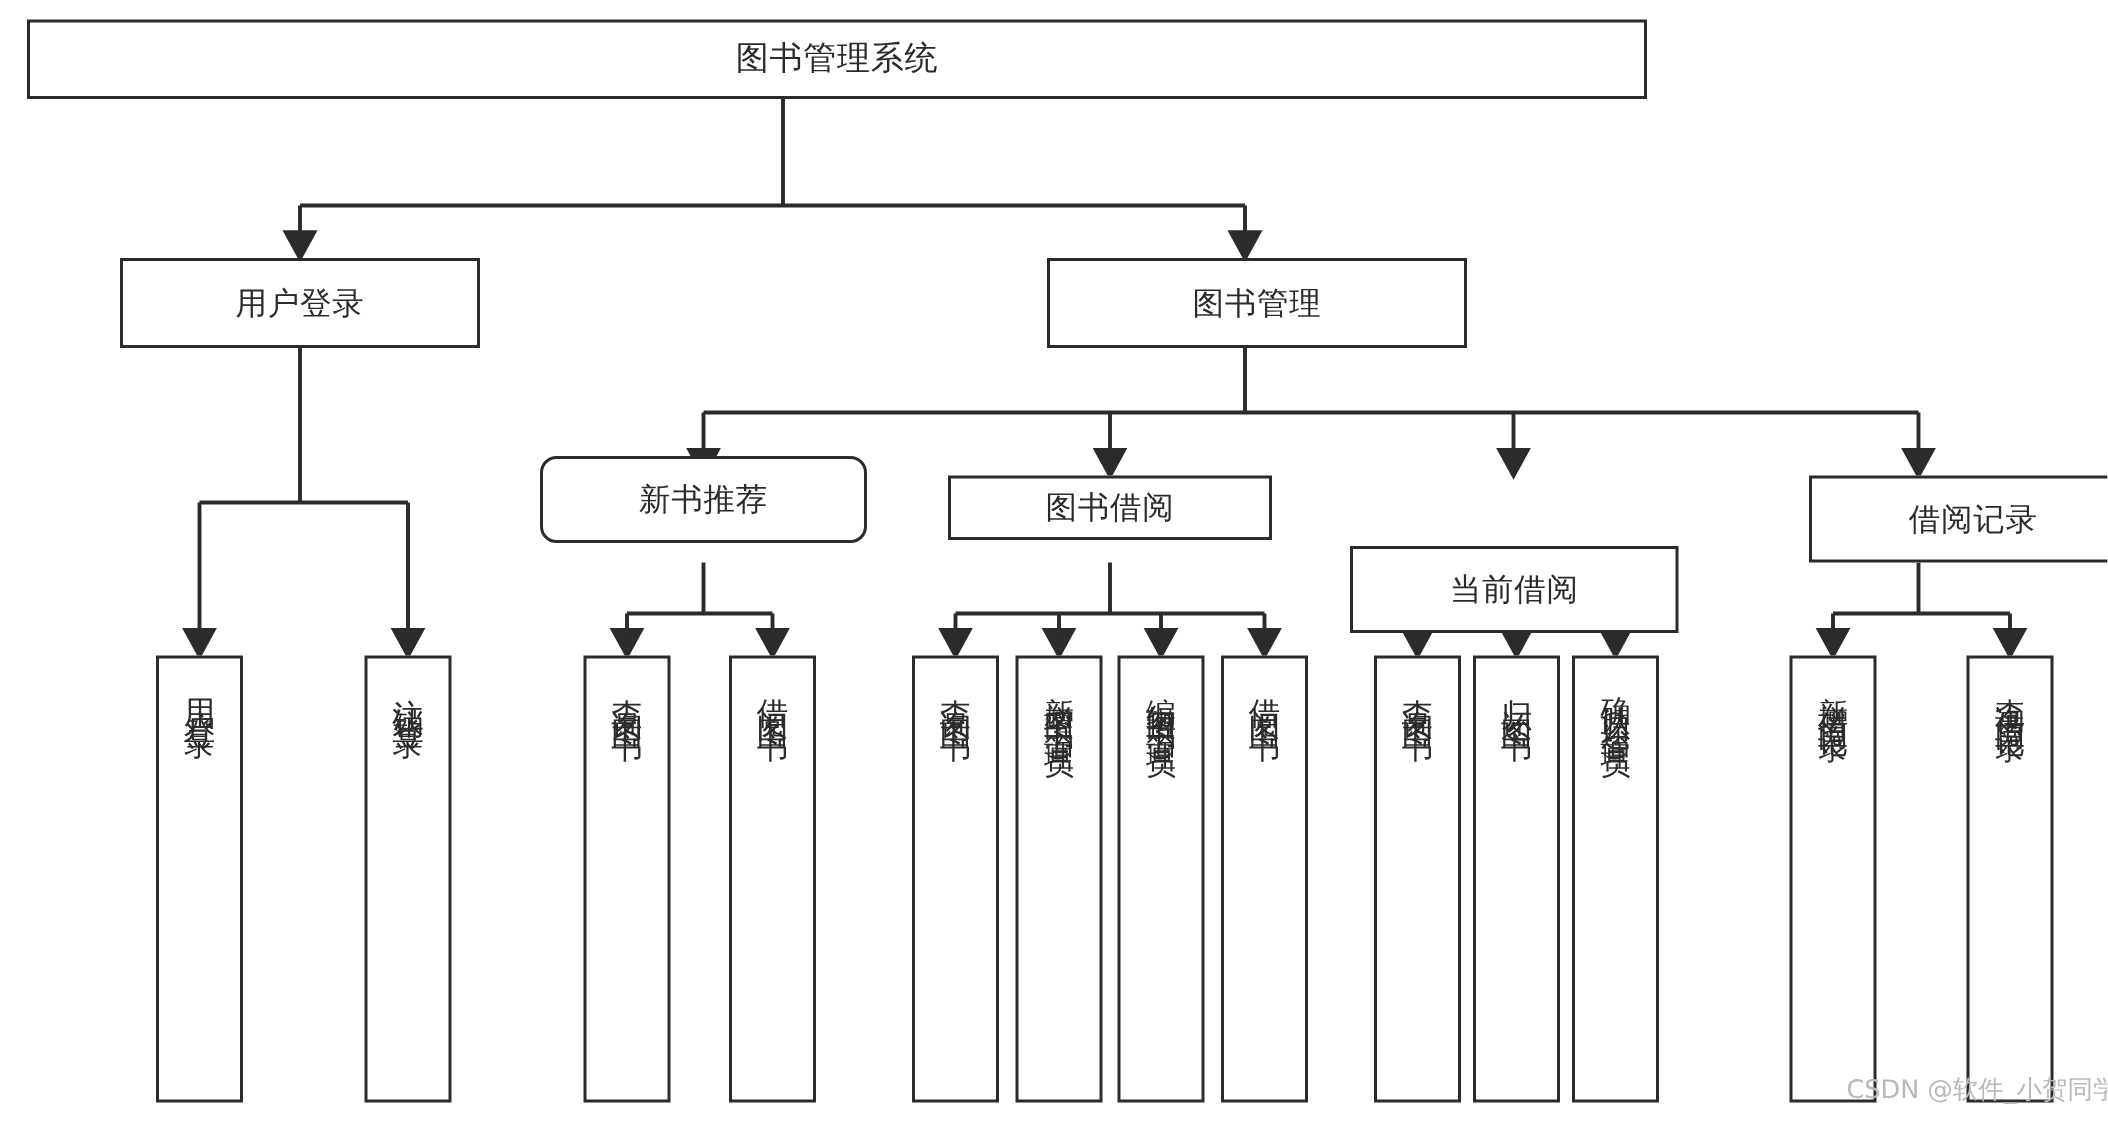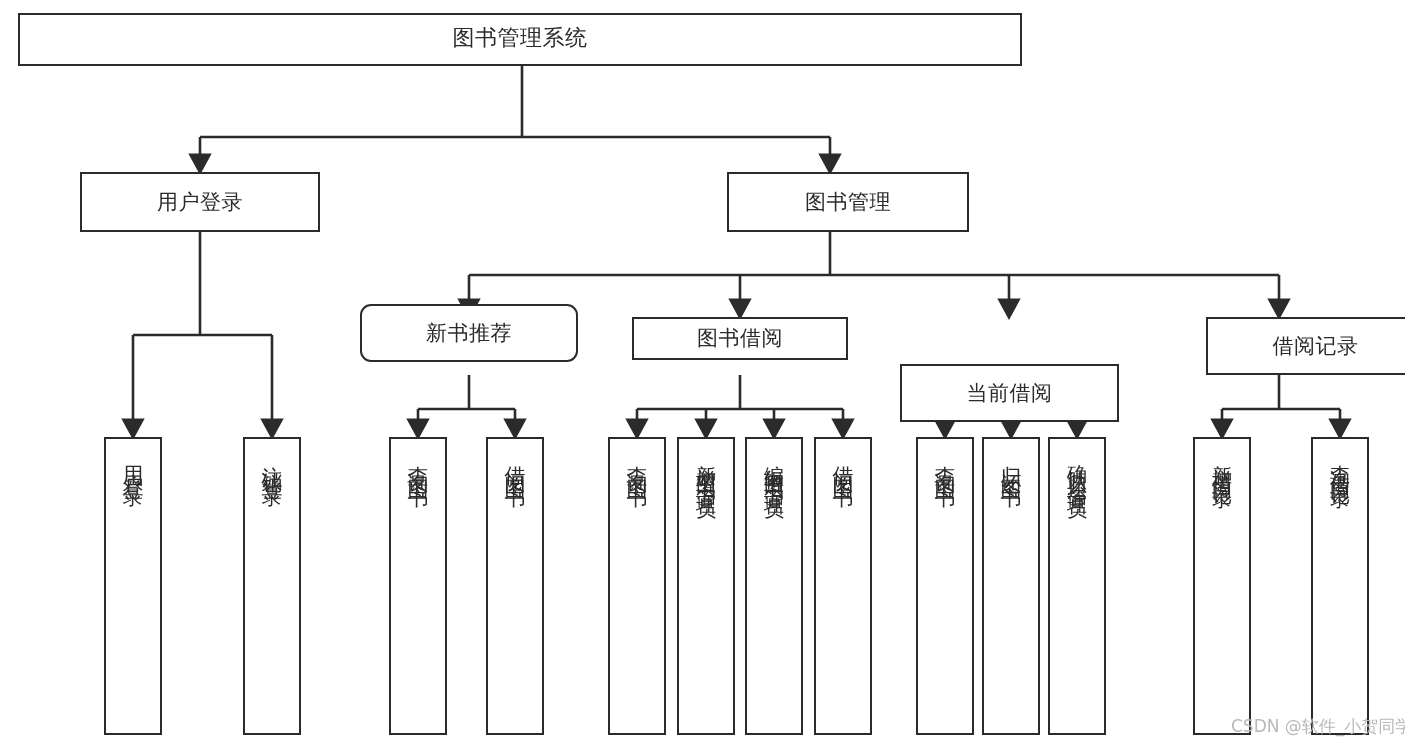--- a/index.html
+++ b/index.html
@@ -121,27 +121,27 @@
         <path d="M 1011 409 L 1011 436" marker-end="url(#arrow)"></path>
         <path d="M 1077 409 L 1077 436" marker-end="url(#arrow)"></path>
         <path d="M 1279 375 L 1279 409"></path>
         <path d="M 1222 409 L 1340 409"></path>
         <path d="M 1222 409 L 1222 436" marker-end="url(#arrow)"></path>
         <path d="M 1340 409 L 1340 436" marker-end="url(#arrow)"></path>
       </g>
   </svg>
 
   <div id="node-layer">
-      <div class="node horiz root" style="left: 18px; top: 13px; width: 1004px; height: 53px; font-family: Liberation Mono, monospace;">
+      <div class="node horiz root" style="left: 18px; top: 13px; width: 1080px; height: 53px;">
         <span class="label">图书管理系统</span>
       </div>
       <div class="node horiz" style="left: 80px; top: 172px; width: 240px; height: 60px;">
         <span class="label">用户登录</span>
       </div>
-      <div class="node horiz" style="left: 727px; top: 172px; width: 242px; height: 60px;">
+      <div class="node horiz" style="left: 698px; top: 172px; width: 280px; height: 60px;">
         <span class="label">图书管理</span>
       </div>
       <div class="node horiz" style="left: 360px; top: 304px; width: 218px; height: 58px; border-radius: 11px;">
         <span class="label">新书推荐</span>
       </div>
       <div class="node horiz" style="left: 632px; top: 317px; width: 216px; height: 43px;">
         <span class="label">图书借阅</span>
       </div>
       <div class="node horiz" style="left: 900px; top: 317px; width: 219px; height: 58px; margin-top: 47px;">
         <span class="label">当前借阅</span>

